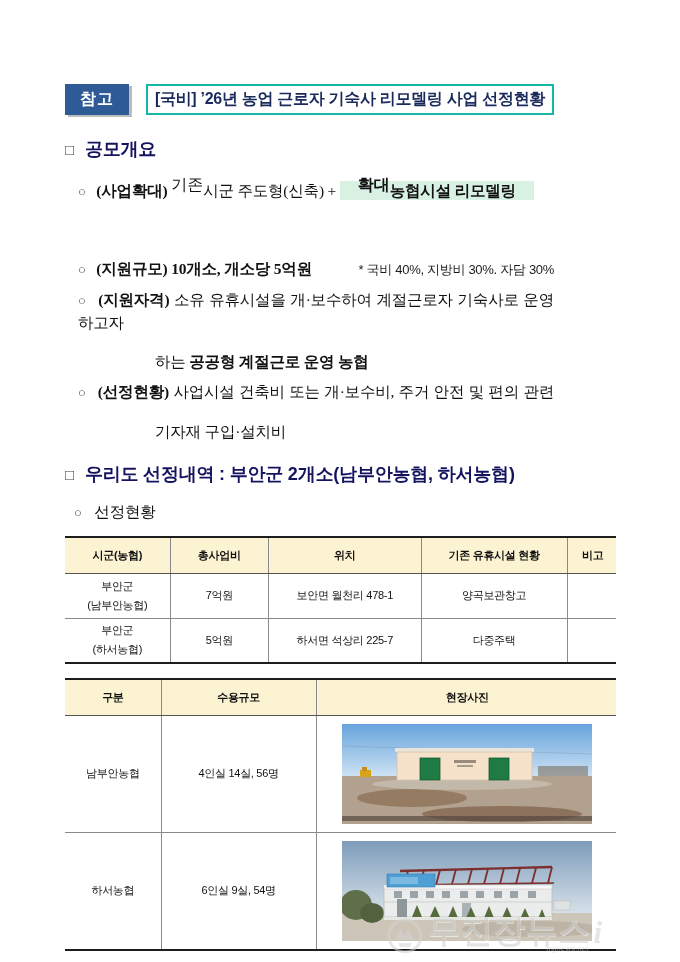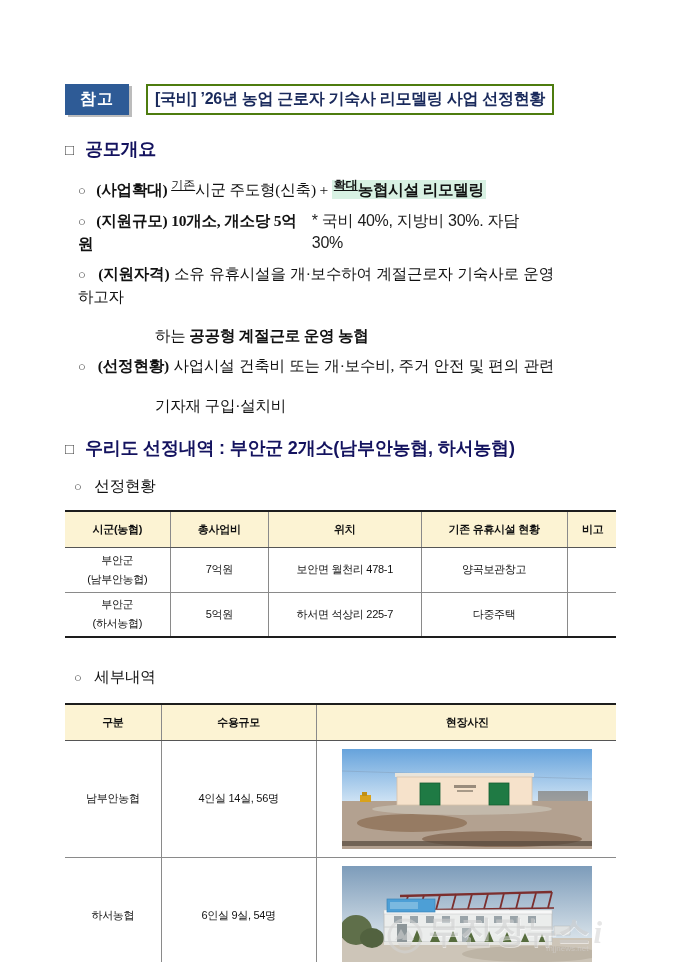--- a/index.html
+++ b/index.html
@@ -5,42 +5,42 @@
   * { margin:0; padding:0; box-sizing:border-box; }
   html,body { background:#fff; }
   body { width:680px; height:962px; font-family:"Liberation Serif", serif; color:#111; }
   .page { position:relative; width:616px; height:962px; padding:84px 62px 0 65px; overflow:hidden; }
 
   
   .header-row { display:flex; align-items:stretch; height:31px; margin-bottom:22px; }
   .ref-badge { width:64px; background:#2e5b96; color:#fff; font-family:"Liberation Sans",sans-serif;
                font-weight:bold; font-size:16px; display:flex; align-items:center; justify-content:center;
                box-shadow:3px 2px 0 #bcbcbc; letter-spacing:1px; }
-  .title-box { flex:1; margin-left:17px; border:2px solid #4d7c0f; display:flex; align-items:center;
+  .title-box { flex:1; margin-left:17px; border:2px solid #14b8a6; display:flex; align-items:center;
                justify-content:center; font-family:"Liberation Sans",sans-serif; font-weight:bold;
                font-size:16px; color:#1a2a5c; letter-spacing:-0.3px; }
 
   
   .sec-heading { display:flex; align-items:center; font-family:"Liberation Sans",sans-serif;
                  font-weight:bold; font-size:18px; color:#14135f; letter-spacing:-0.2px; }
   .sec-heading .marker { color:#3f3f3f; font-size:15px; margin-right:11px; font-weight:normal; }
   .h-overview { margin-bottom:13px; }
   .h-selection { margin-top:19px; margin-bottom:15px; }
 
   
   .bullets { margin-left:13px; }
   .b-line { font-size:15.5px; line-height:22px; margin-bottom:8px; letter-spacing:-0.2px; }
   .b-line .circ { font-size:13px; color:#333; margin-right:7px; }
   .b-label { font-weight:bold; }
   .justified { text-align:justify; text-align-last:justify; }
   .cont { margin-left:77px;margin-top:17px; }
-  sup.small { font-size:12px; vertical-align:super; letter-spacing:0;text-decoration:underline; }
-  .hl { background:#d8f1e3; font-weight:bold; padding:1px 2px; }
+  sup.small { font-size:16px; vertical-align:super; letter-spacing:0; }
+  .hl { background:#d8f1e3; font-weight:bold; padding:1px 18px; }
   .b2row { display:flex; align-items:baseline; justify-content:space-between; }
-  .note { font-family:"Liberation Sans",sans-serif; font-size:16px; color:#1c1c1c; letter-spacing:-0.3px; }
+  .note { font-family:"Liberation Sans",sans-serif; font-size:13px; color:#1c1c1c; letter-spacing:-0.3px;margin-top:48px; }
   .gap-top { margin-top:7px; }
 
   .sub-bullet { font-size:15.5px; line-height:22px; margin-left:9px; letter-spacing:-0.2px; }
   .sub-bullet .circ { font-size:13px; color:#333; margin-right:9px; }
 
   
   table { border-collapse:collapse; table-layout:fixed; width:553px; font-family:"Liberation Sans",sans-serif; }
   table { border-top:2.5px solid #1d1d1d; border-bottom:2.5px solid #1d1d1d; }
   .tbl1 { margin-top:12px; }
   .tbl2 { margin-top:14px; }
@@ -156,24 +156,20 @@
       <tr>
         <td><span>부안군</span><br><span>(하서농협)</span></td>
         <td>5억원</td>
         <td>하서면 석상리 225-7</td>
         <td>다중주택</td>
         <td></td>
       </tr>
     </tbody>
   </table>
 
-  <div class="sub-bullet" style="margin-top:28px;">
-    <span class="circ">○</span>
-    <span>세부내역</span>
-  </div>
 
   <table class="tbl2">
     <colgroup>
       <col style="width:17.4%">
         <col style="width:28%">
         <col style="width:54.6%">
     </colgroup>
     <thead>
       <tr>
         <th>구분</th>

